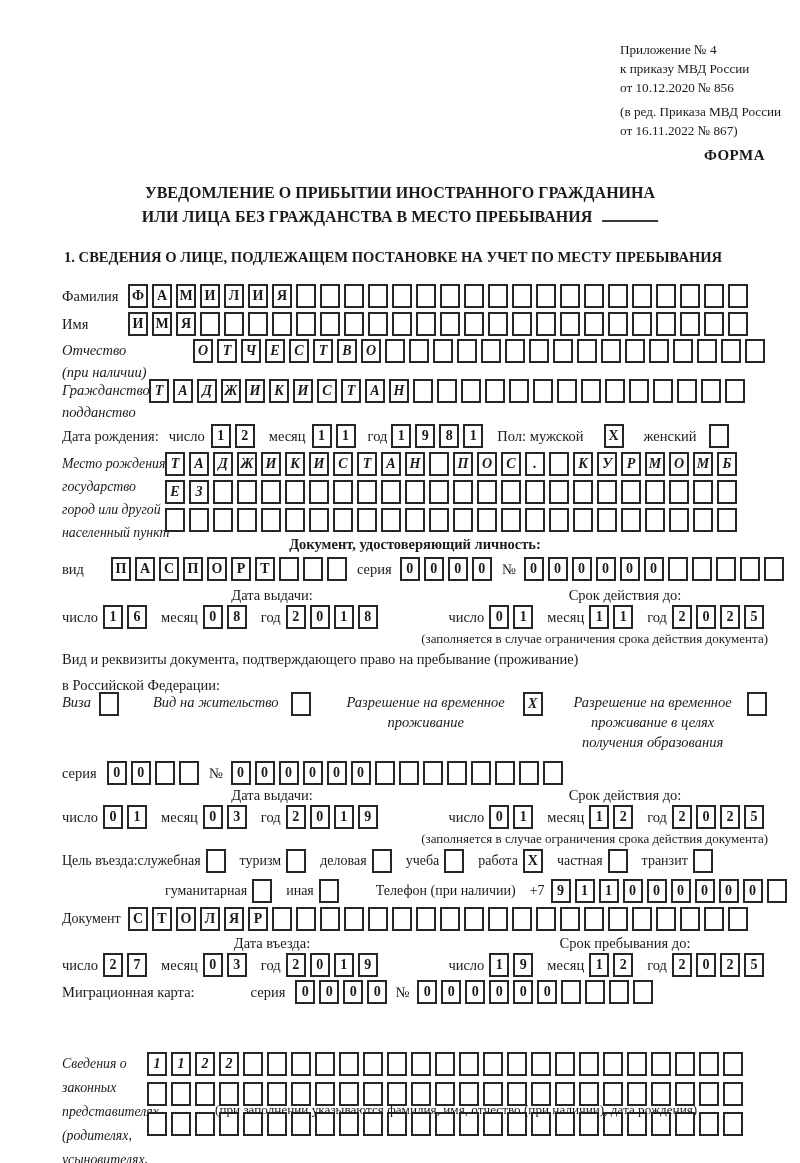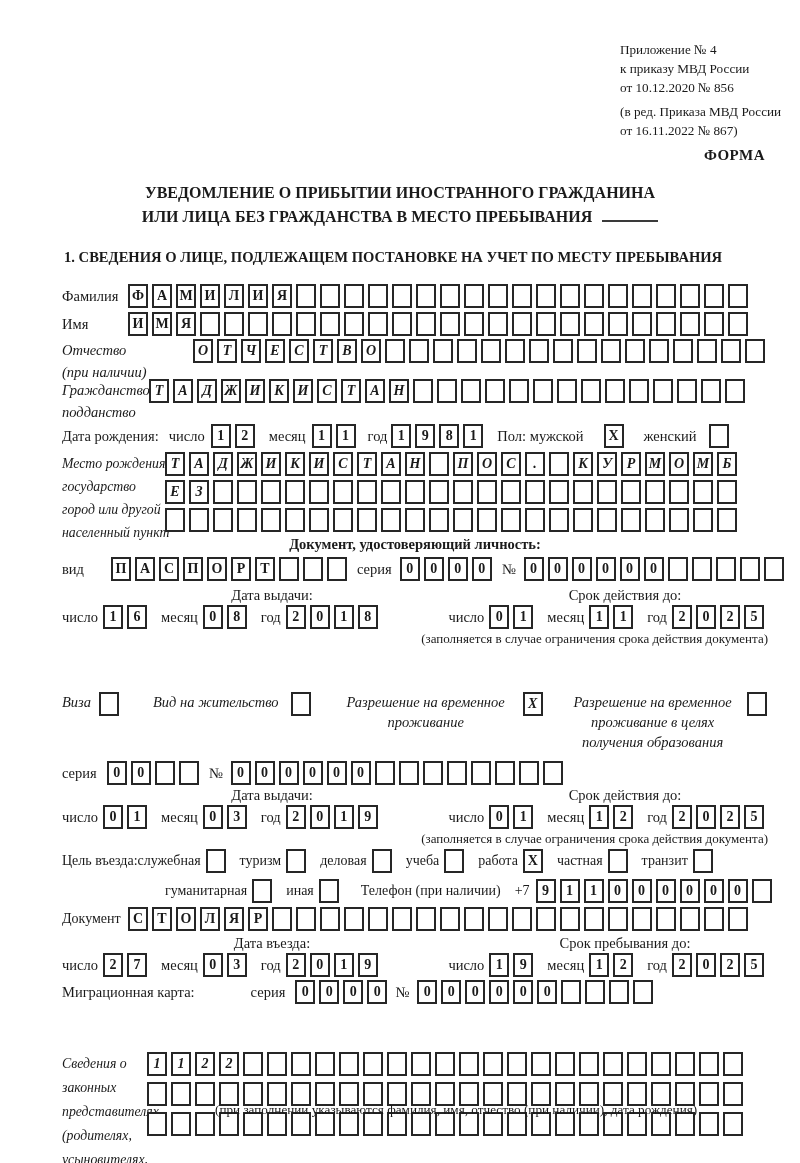--- a/index.html
+++ b/index.html
@@ -391,20 +391,24 @@
             <span class="cell">2</span>
             <span class="cell">0</span>
             <span class="cell">2</span>
             <span class="cell">5</span>
           </span>
       </div>
     </div>
     <div class="dnote">(заполняется в случае ограничения срока действия документа)</div>
   </div>
 
+  <div class="abs twoline">
+    <div>Вид и реквизиты документа, подтверждающего право на пребывание (проживание)</div>
+    <div>в Российской Федерации:</div>
+  </div>
 
   <div class="rt" style="top:692px;left:62px;">
     <span class="lbl" style="margin-top:2px;">Виза</span>
     <span class="cells box-ml">
         <span class="cell"></span>
       </span>
     <span class="lbl" style="margin:2px 0 0 30px;">Вид на жительство</span>
     <span class="cells" style="margin-left:12px;">
         <span class="cell"></span>
       </span>
@@ -552,21 +556,21 @@
         <span class="cells">
           <span class="cell"></span>
         </span>
       </span>
     <span class="pair">
         <span class="lbl">иная</span>
         <span class="cells">
           <span class="cell"></span>
         </span>
       </span>
-    <span class="lbl" style="margin:0 14px 0 8px;">Телефон (при наличии)</span>
+    <span class="lbl" style="margin:0 14px 0 23px;">Телефон (при наличии)</span>
     <span class="lbl" style="margin-right:6px;">+7</span>
     <span class="cells">
         <span class="cell">9</span>
         <span class="cell">1</span>
         <span class="cell">1</span>
         <span class="cell">0</span>
         <span class="cell">0</span>
         <span class="cell">0</span>
         <span class="cell">0</span>
         <span class="cell">0</span>

